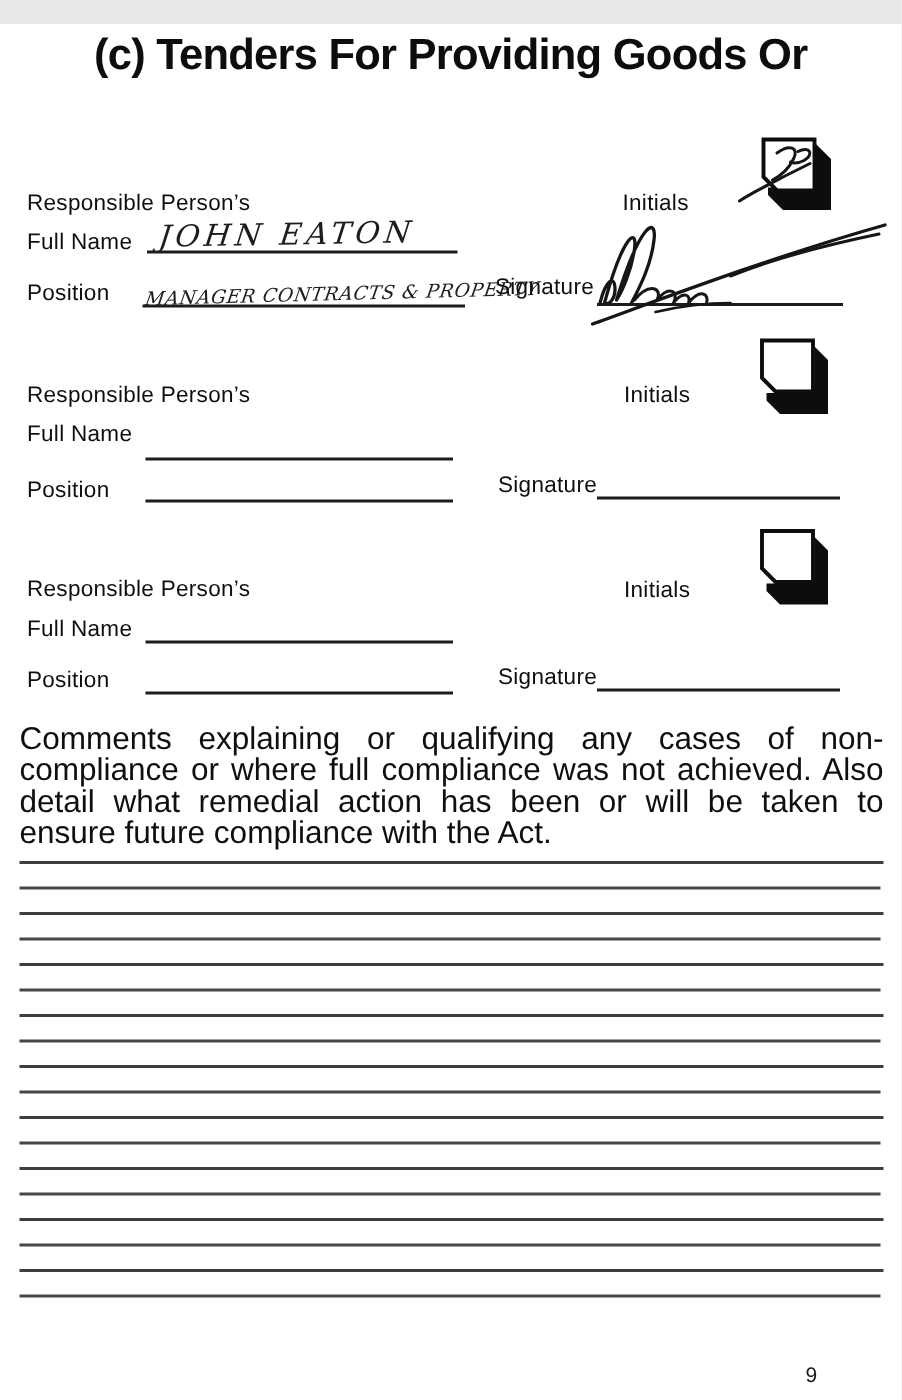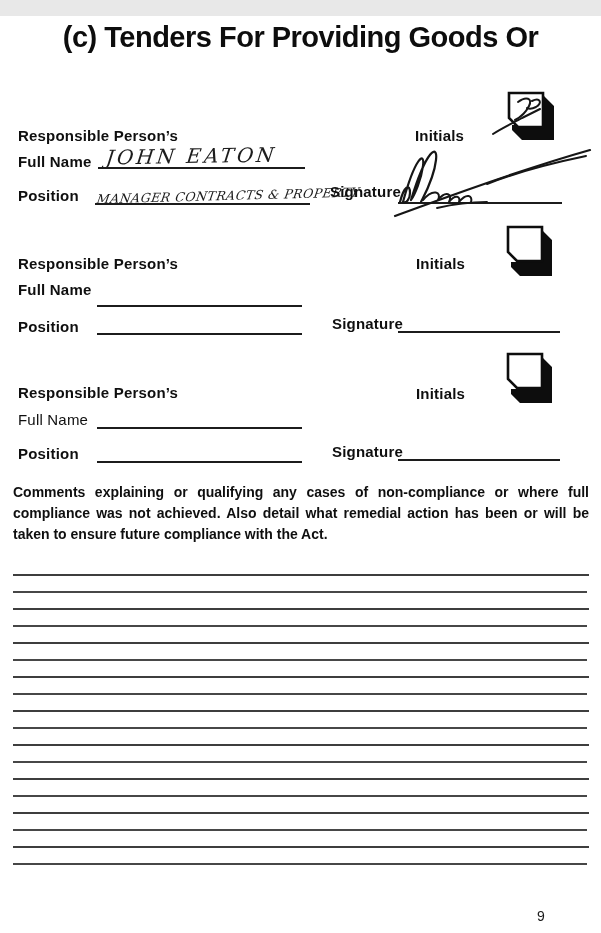--- a/index.html
+++ b/index.html
@@ -14,40 +14,40 @@
   }
   .title{
     position:absolute;top:2px;left:0;width:601px;
     text-align:center;
     font-weight:700;font-size:29px;line-height:39px;
     letter-spacing:-0.5px;color:#0d0d0d;
   }
   .title span{display:block;}
   .lbl{
     position:absolute;
-    font-weight:700;font-size:15px;line-height:15px;
+    font-weight:400;font-size:15px;line-height:15px;
     letter-spacing:0.2px;color:#0f0f0f;white-space:nowrap;
   }
   .lbl.reg{font-weight:400;}
   .fline{
     position:absolute;height:2px;background:#1c1c1c;
   }
   .hand{
     position:absolute;
     font-family:"DejaVu Serif", serif;
     font-style:italic;color:#1d1d1d;
     text-transform:uppercase;white-space:nowrap;
   }
   .hand.name{font-size:20px;letter-spacing:3px;transform:rotate(-1deg) skewX(-8deg);}
   .hand.pos{font-size:12.5px;letter-spacing:0.5px;transform:rotate(-1.5deg) skewX(-10deg);}
   .ibox{position:absolute;}
   .sig{position:absolute;}
   .comments{
     position:absolute;top:466px;left:13px;width:576px;
-    font-weight:700;font-size:14px;line-height:21px;
+    font-weight:400;font-size:21px;line-height:21px;
     text-align:justify;color:#0f0f0f;
   }
   .rules{position:absolute;top:543px;left:13px;width:576px;}
   .rule{
     box-sizing:border-box;height:17px;width:576px;
     border-bottom:2px solid #3e3e3e;
   }
   .rule:nth-child(even){width:574px;border-bottom-color:#474747;}
   .pagenum{
     position:absolute;top:892px;left:537px;

